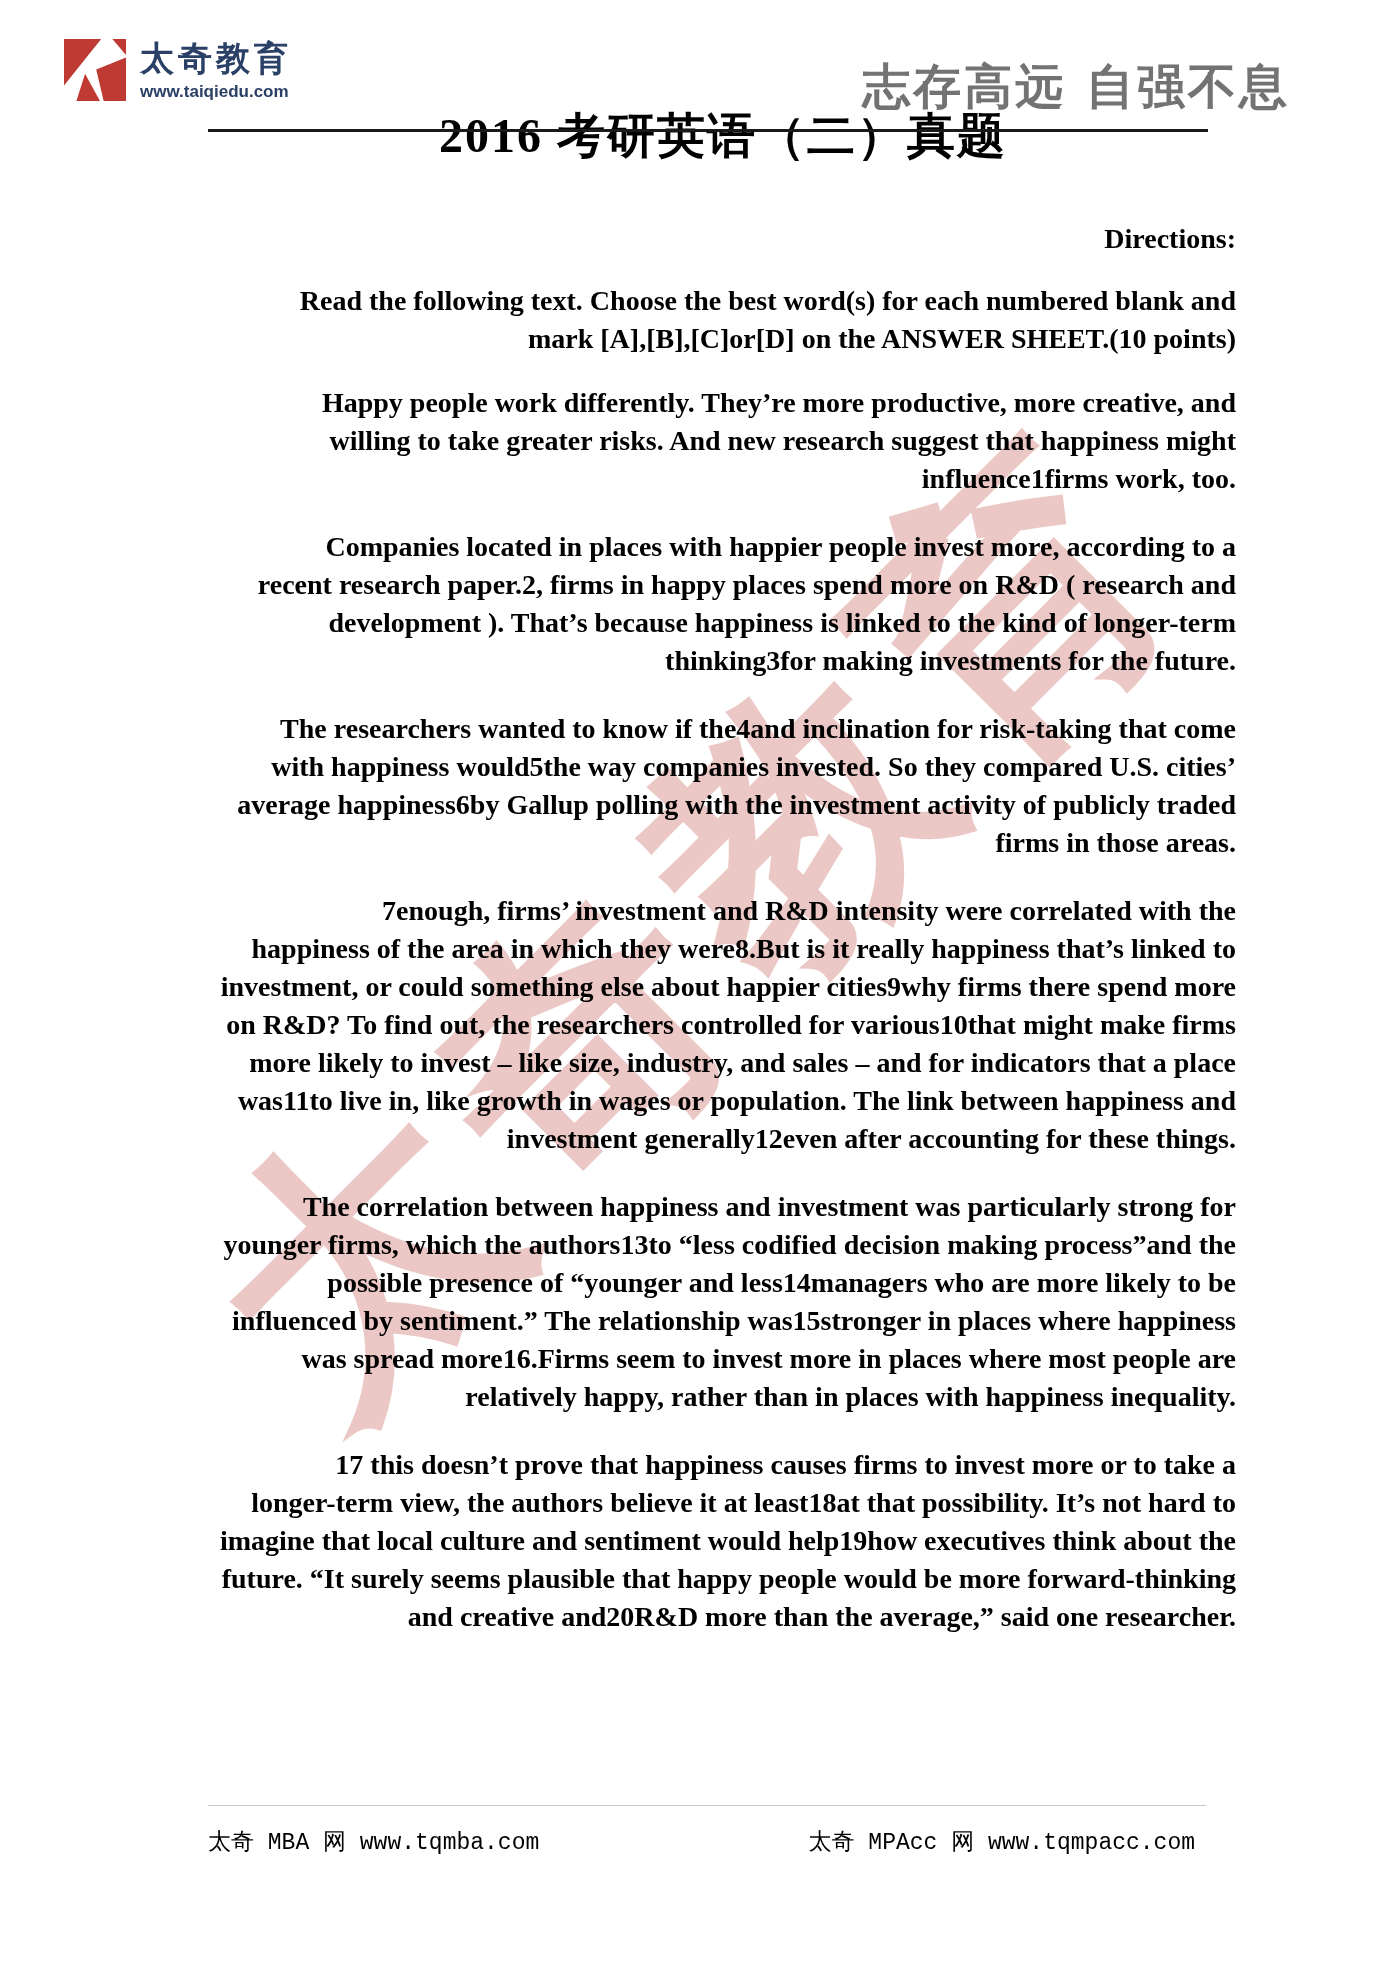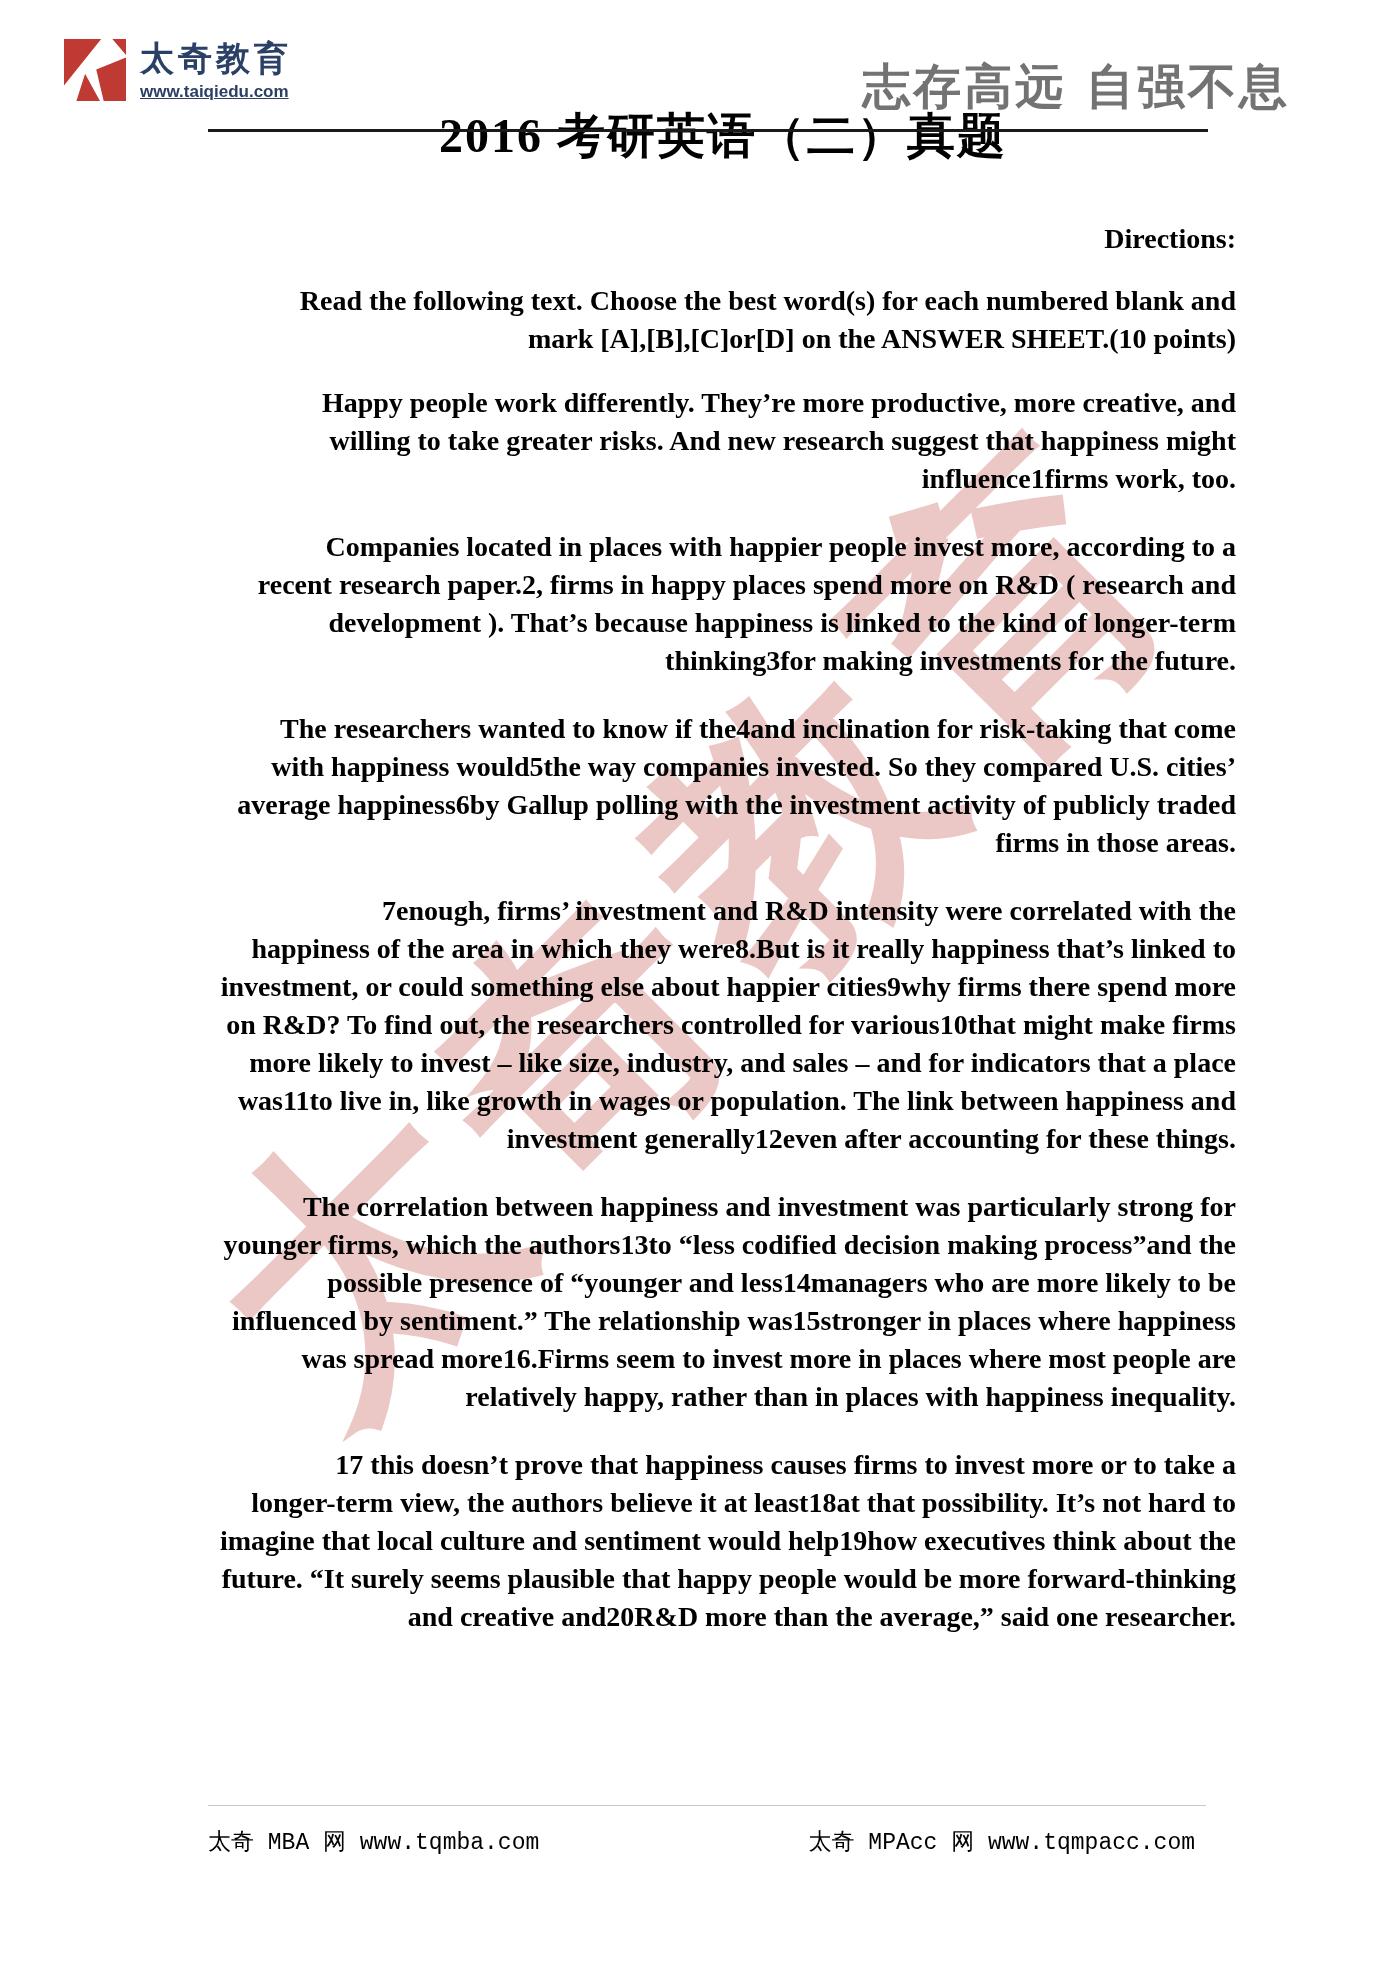--- a/index.html
+++ b/index.html
@@ -23,21 +23,21 @@
   
   .logo{position:absolute;left:64px;top:38px;display:flex;align-items:flex-start;z-index:2;}
   .logo-icon{width:62px;height:64px;display:block;}
   .logo-text{margin-left:14px;}
   .logo-brand{
     font-family:"Liberation Sans","DejaVu Sans",sans-serif;
     font-size:34px;font-weight:bold;color:#2b4066;line-height:40px;letter-spacing:4px;
   }
   .logo-url{
     font-family:"Liberation Sans","DejaVu Sans",sans-serif;
-    font-size:17px;font-weight:bold;color:#2b4066;line-height:22px;margin-top:3px;text-decoration:underline;
+    font-size:17px;font-weight:bold;color:#2b4066;line-height:22px;margin-top:3px;
   }
   .motto{
     position:absolute;right:110px;top:55px;z-index:2;
     font-size:48px;font-weight:900;letter-spacing:3px;color:#737373;
     font-family:"DejaVu Serif","Liberation Serif",serif;
   }
   .header-rule{
     position:absolute;left:208px;top:129px;width:1000px;height:3px;background:#1a1a1a;z-index:2;
   }
   

